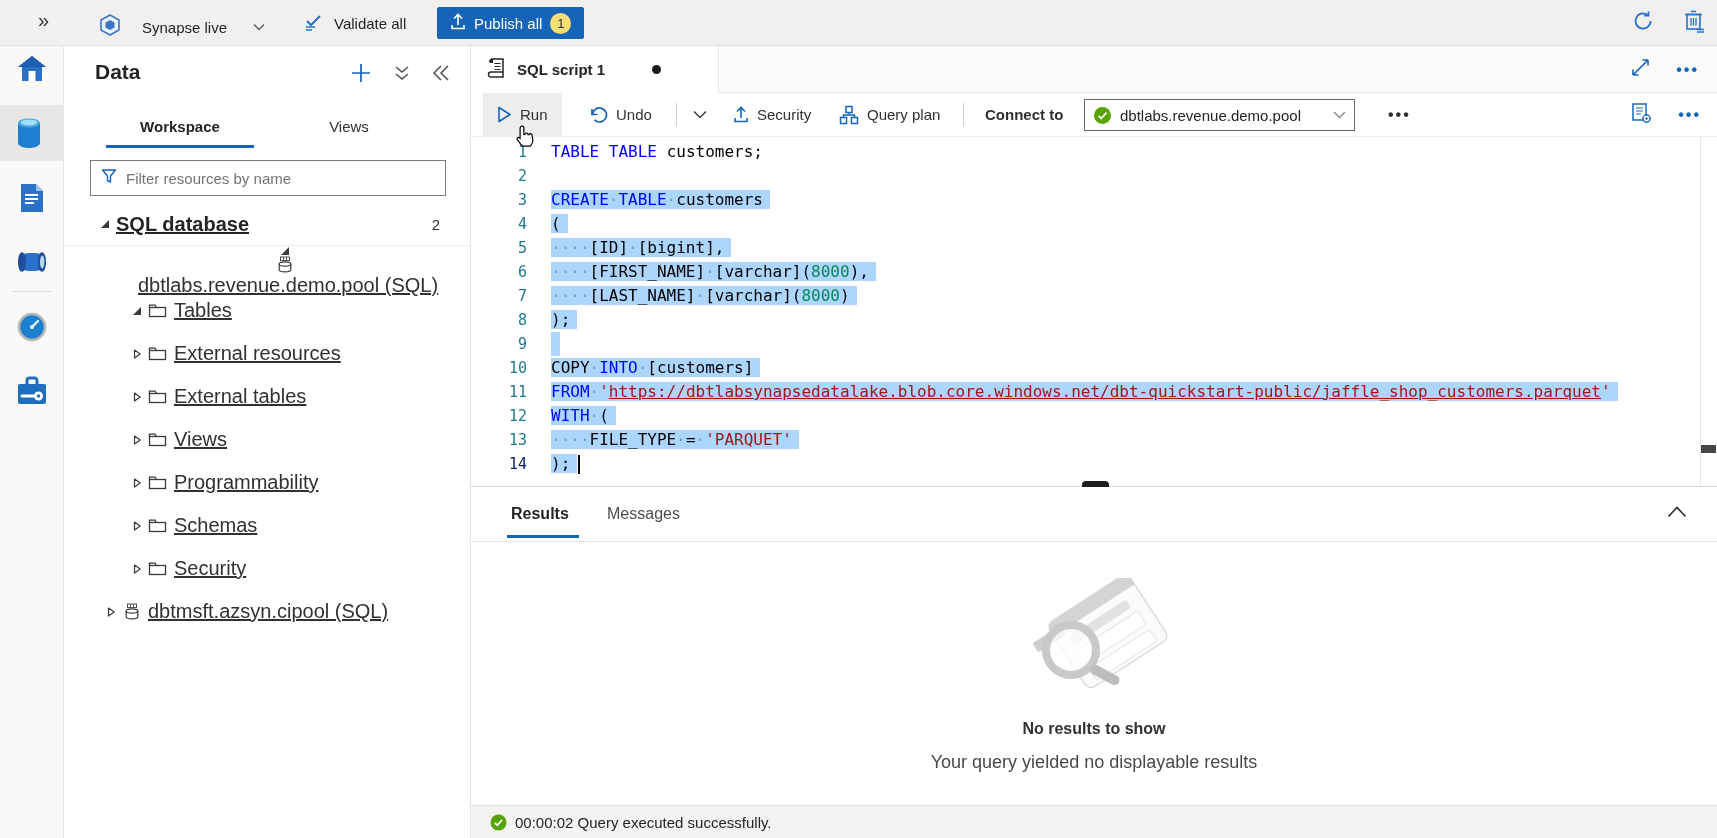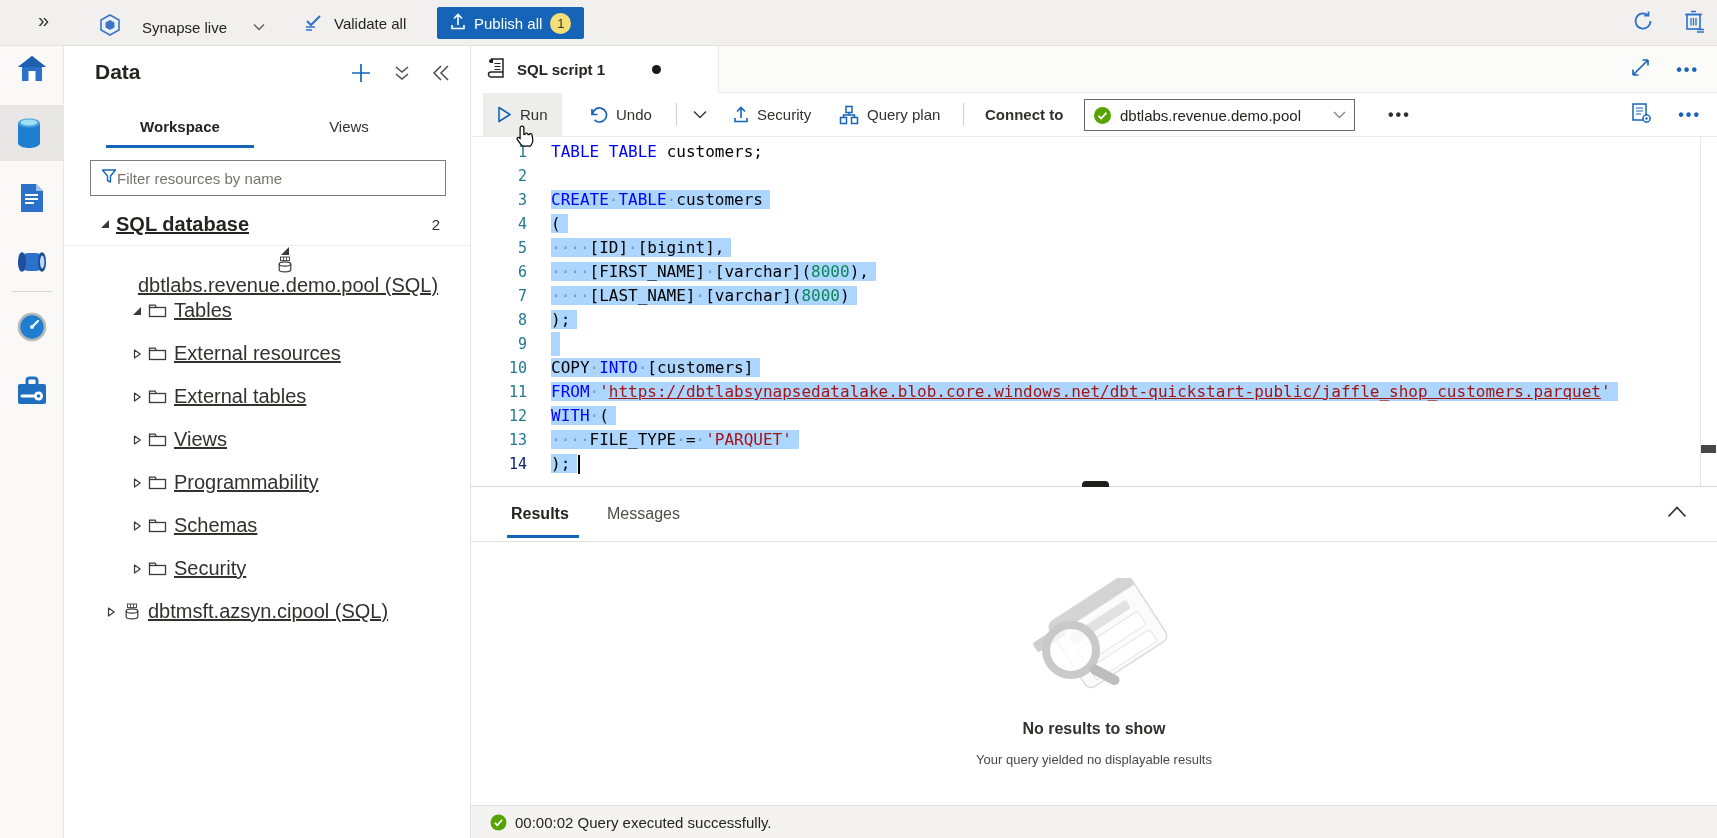--- a/index.html
+++ b/index.html
@@ -25,21 +25,21 @@
 
   
   .datapanel { position:absolute; left:64px; top:46px; width:407px; height:792px; background:#fff; border-right:1px solid #e8e6e4; }
   .dp-title { position:absolute; left:31px; top:14px; font-size:21px; font-weight:700; color:#252423; }
   .dp-actions { position:absolute; top:16px; left:286px; display:flex; gap:22px; align-items:center; }
   .dp-tabs { position:absolute; left:0; top:58px; width:100%; height:44px; }
   .dp-tab { position:absolute; top:0; height:44px; display:flex; align-items:center; justify-content:center; font-size:15px; cursor:pointer; }
   .dp-tab.workspace { left:42px; width:148px; color:#252423; font-weight:700; }
   .dp-tab.linked { left:230px; width:110px; color:#323130; }
   .dp-underline { position:absolute; left:42px; top:41px; width:148px; height:3px; background:#1664b8; }
-  .dp-filter { position:absolute; left:26px; top:114px; width:356px; height:36px; border:1px solid #7e7c7a; background:#fff; display:flex; align-items:center; padding:0 10px; }
+  .dp-filter { position:absolute; left:26px; top:114px; width:356px; height:36px; border:1px solid #7e7c7a; background:#fff; display:flex; align-items:center; padding:0 10px; gap:9px; }
   .dp-filter input { border:none; outline:none; flex:1; font-size:15px; font-family:"Liberation Sans",sans-serif; color:#323130; }
   .dp-filter input::placeholder { color:#767472; }
   .dp-tree { position:absolute; left:0; top:157px; width:100%; }
   .tree-row { position:relative; height:43px; display:flex; align-items:center; cursor:pointer; }
   .tree-row.sep { border-bottom:1px solid #efedeb; }
   .tree-arrow { width:16px; display:flex; align-items:center; }
   .tree-ico { width:26px; display:flex; align-items:center; }
   .tree-label { font-size:20px; color:#323130; white-space:nowrap;text-decoration:underline; }
   .tree-row.root .tree-label { font-weight:700; color:#252423; }
   .tree-count { position:absolute; right:30px; font-size:15px; color:#323130; }
@@ -86,21 +86,21 @@
   .split-handle { position:absolute; left:611px; top:435px; width:27px; height:9px; background:#1f1e1d; border-radius:4px; cursor:row-resize; }
   .results-header { position:absolute; left:0; top:441px; width:100%; height:54px; background:#fff; }
   .res-tab { position:absolute; top:0; height:54px; display:flex; align-items:center; font-size:16px; cursor:pointer; }
   .res-tab.results { left:40px; color:#252423; font-weight:700; }
   .res-tab.messages { left:136px; color:#4f4d4b; }
   .res-underline { position:absolute; left:36px; top:48px; width:72px; height:3px; background:#1664b8; }
   .res-collapse { position:absolute; right:30px; top:17px; cursor:pointer; }
   .results-body { position:absolute; left:0; top:495px; width:100%; height:264px; background:#fff; border-top:1px solid #e5e3e1; text-align:center; }
   .empty-illust { margin-top:36px; }
   .empty-title { margin-top:18px; font-size:16px; font-weight:700; color:#323130; }
-  .empty-sub { margin-top:14px; font-size:13px; color:#494847; }
+  .empty-sub { margin-top:14px; font-size:18px; color:#494847; }
 
   .statusbar { position:absolute; left:0; top:759px; width:100%; height:33px; background:#f4f3f2; border-top:1px solid #e3e1df; display:flex; align-items:center; padding-left:19px; gap:8px; }
   .statusbar .msg { font-size:15px; color:#252423; }
 
   .mouse-cursor { position:absolute; left:514px; top:124px; z-index:50; pointer-events:none; }
 </style>
 </head>
 <body>
 
 <div class="screen">

